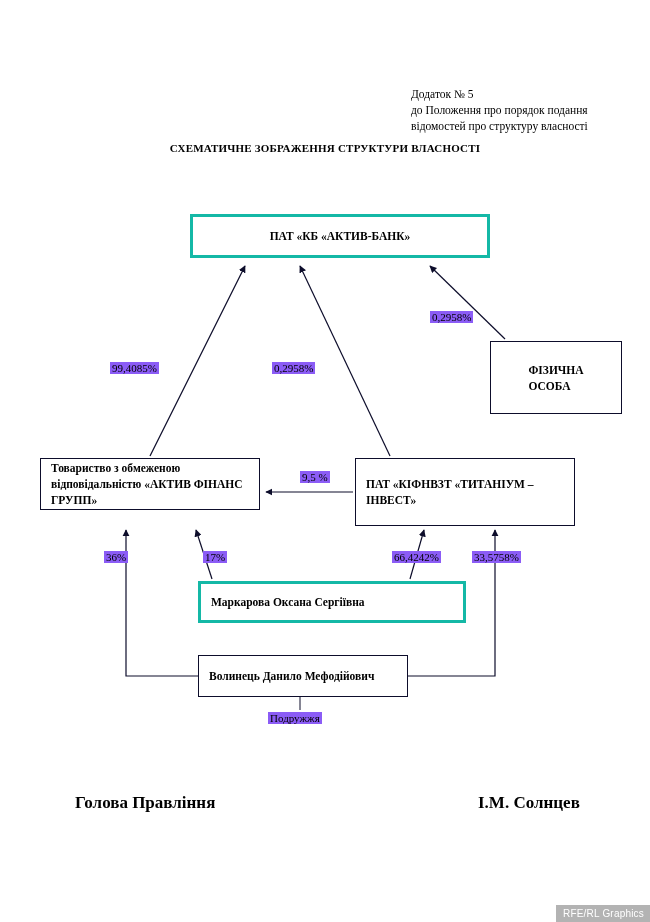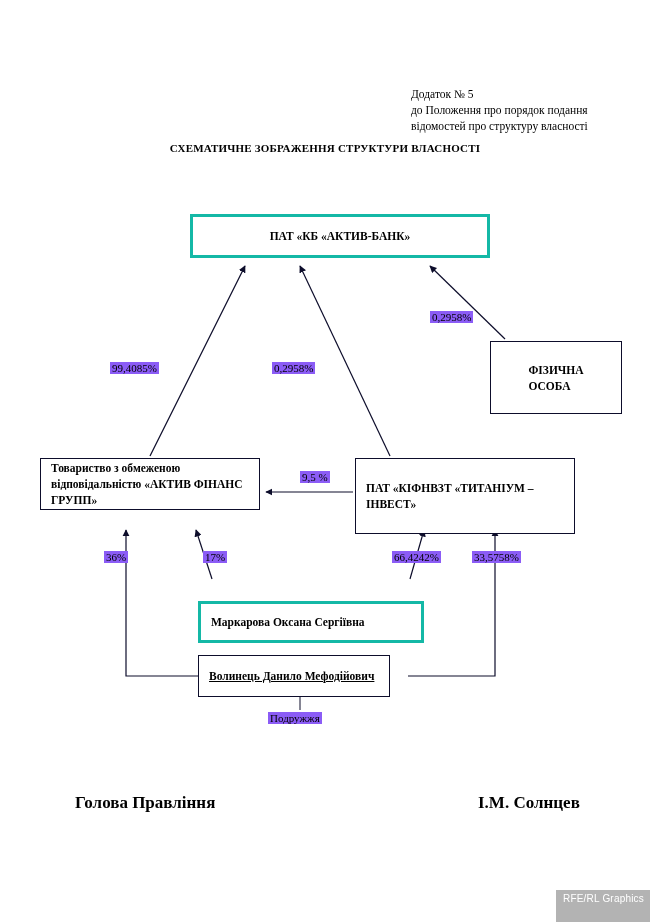--- a/index.html
+++ b/index.html
@@ -58,23 +58,23 @@
   }
   .node .txt { padding: 0 10px; }
   .node.bold { font-weight: bold; }
   .node.thin { border: 1px solid #0d0d2b; }
   .node.redbox { border: 3px solid #14b8a6; }
 
   
   #node-bank      { left: 190px; top: 214px;  width: 300px; height: 44px;  }
   #node-person    { left: 490px; top: 341px;  width: 132px; height: 73px;  }
   #node-active    { left: 40px;  top: 458px;  width: 220px; height: 52px;  }
-  #node-titanium  { left: 355px; top: 458px;  width: 220px; height: 76px;  }
-  #node-markarova { left: 198px; top: 581px;  width: 226px; height: 42px; margin-top: 20px;  }
-  #node-volynets  { left: 198px; top: 655px;  width: 192px; height: 42px; text-decoration: underline;  }
+  #node-titanium  { left: 355px; top: 458px;  width: 220px; height: 68px;  }
+  #node-markarova { left: 198px; top: 581px;  width: 268px; height: 42px;  }
+  #node-volynets  { left: 198px; top: 655px;  width: 210px; height: 42px;  }
 
   
   .edge-label {
     position: absolute;
     font-size: 11px;
     white-space: nowrap;
     z-index: 4;
     background: #8b5cf6;
     padding: 0 2px;
   }
@@ -99,21 +99,21 @@
 
   
   #watermark {
     position: absolute;
     right: 0;
     bottom: 0;
     background: #b3b3b3;
     color: #ffffff;
     font-family: "Liberation Sans", sans-serif;
     font-size: 10px;
-    padding: 3px 6px 18px 7px;
+    padding: 3px 6px 3px 7px;
     letter-spacing: 0.2px;
   }
   svg#wires {
     position: absolute;
     left: 0; top: 0;
     width: 650px; height: 922px;
     z-index: 1;
   }
 </style>
 </head>

